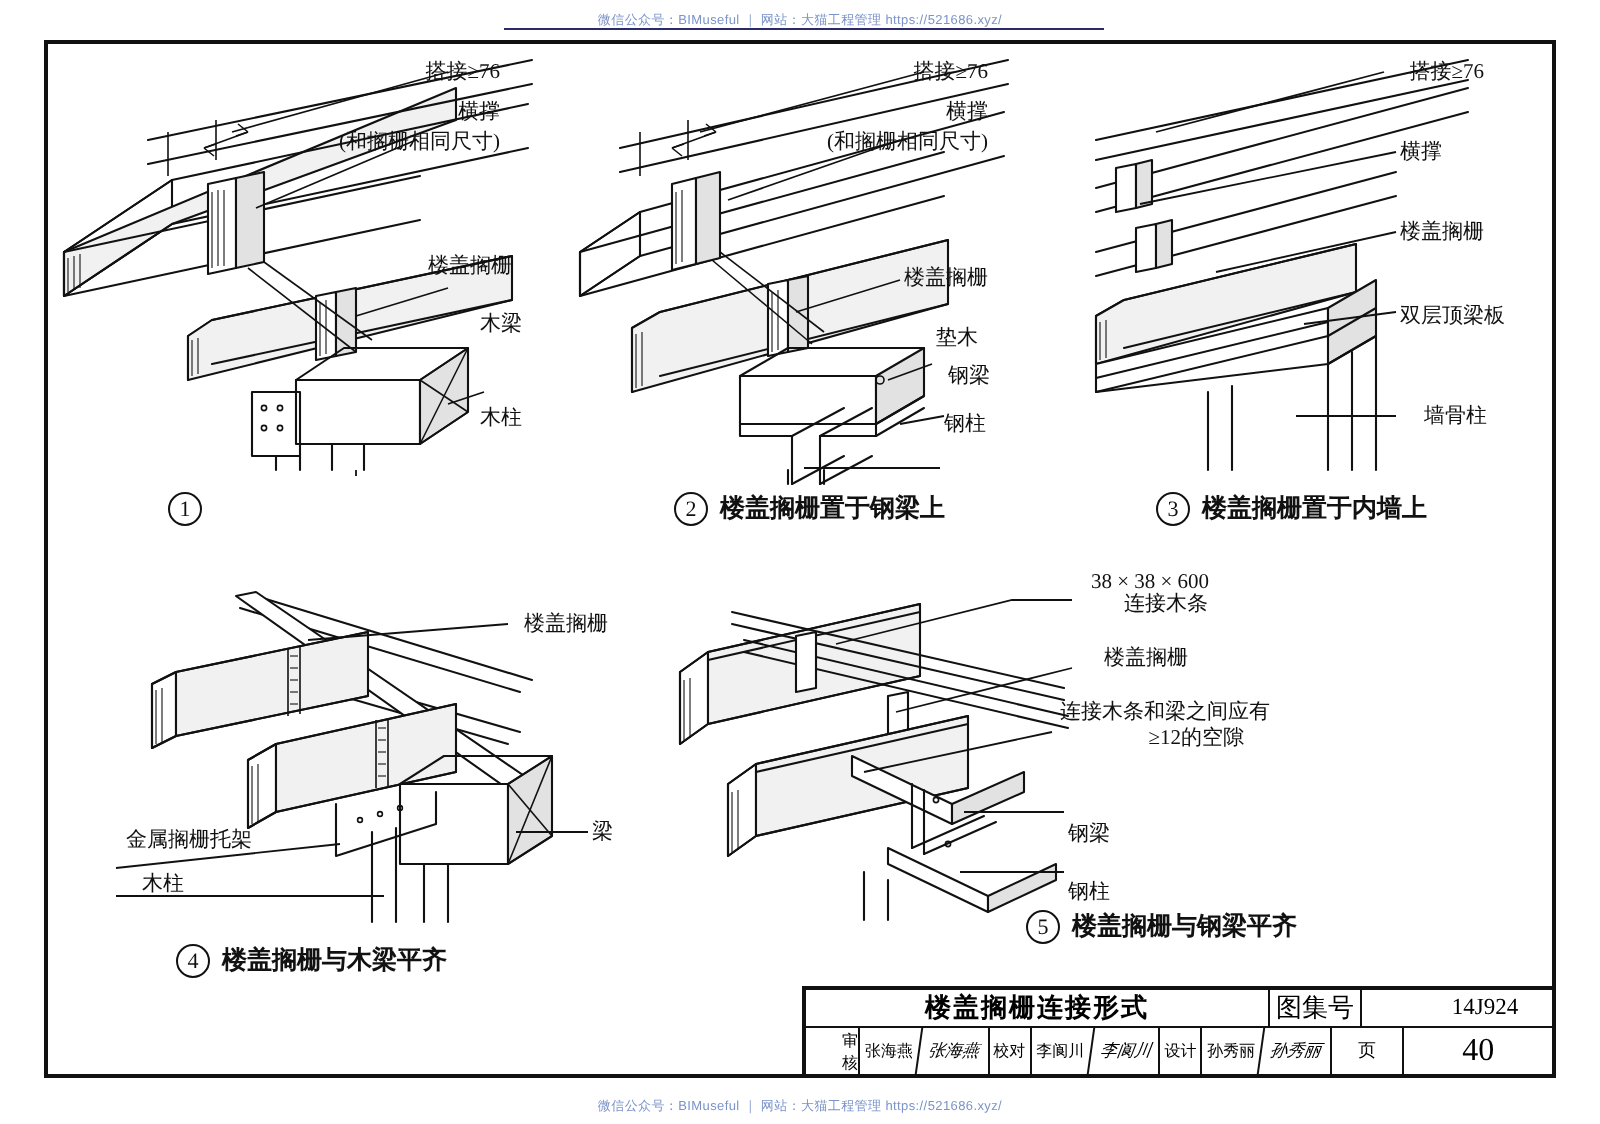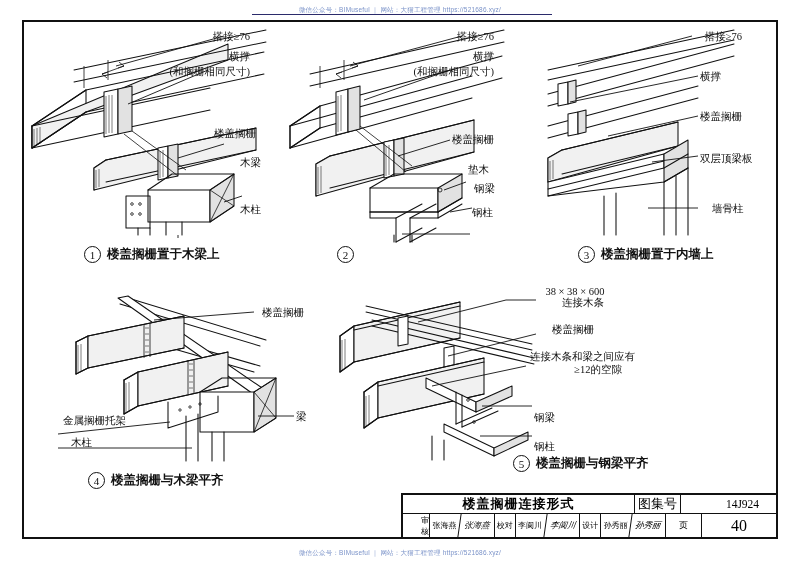--- a/index.html
+++ b/index.html
@@ -223,21 +223,20 @@
 
   <div class="lbl r" style="left:150px; top:30px; width:100px;">搭接≥76</div>
   <div class="lbl r" style="left:160px; top:50px; width:90px;">横撑</div>
   <div class="lbl r" style="left:120px; top:65px; width:130px;">(和搁栅相同尺寸)</div>
   <div class="lbl" style="left:214px; top:127px;">楼盖搁栅</div>
   <div class="lbl" style="left:240px; top:156px;">木梁</div>
   <div class="lbl" style="left:240px; top:203px;">木柱</div>
 
   <div class="caption" style="left:84px; top:246px;">
     <span class="circ">1</span>
-    <span>楼盖搁栅置于木梁上</span>
   </div>
 
   <svg class="art" style="left:290px; top:30px;" width="230" height="205" viewBox="0 0 230 205">
     <path class="face" d="M0,96 L30,76 L30,98 L0,118 Z"></path>
     <path class="ln" d="M30,76 L212,26"></path>
     <path class="ln" d="M30,98 L212,48"></path>
     <path class="ln" d="M0,96 L182,46"></path>
     <path class="ln" d="M0,118 L182,68"></path>
     <path class="ln" d="M0,96 L30,76"></path>
     <path class="ln" d="M0,118 L30,98"></path>
@@ -306,20 +305,21 @@
   <div class="lbl r" style="left:404px; top:30px; width:90px;">搭接≥76</div>
   <div class="lbl r" style="left:414px; top:50px; width:80px;">横撑</div>
   <div class="lbl r" style="left:374px; top:65px; width:120px;">(和搁栅相同尺寸)</div>
   <div class="lbl" style="left:452px; top:133px;">楼盖搁栅</div>
   <div class="lbl" style="left:468px; top:163px;">垫木</div>
   <div class="lbl" style="left:474px; top:182px;">钢梁</div>
   <div class="lbl" style="left:472px; top:206px;">钢柱</div>
 
   <div class="caption" style="left:337px; top:246px;">
     <span class="circ">2</span>
+    <span>楼盖搁栅置于钢梁上</span>
   </div>
 
   <svg class="art" style="left:548px; top:30px;" width="220" height="205" viewBox="0 0 220 205">
 
     <path class="ln" d="M0,64 L186,14"></path>
     <path class="ln" d="M0,76 L186,26"></path>
     <path class="ln" d="M0,40 L186,0"></path>
     <path class="ln" d="M0,50 L186,10"></path>
     <path class="ln" d="M0,96 L150,56"></path>
     <path class="ln" d="M0,108 L150,68"></path>

